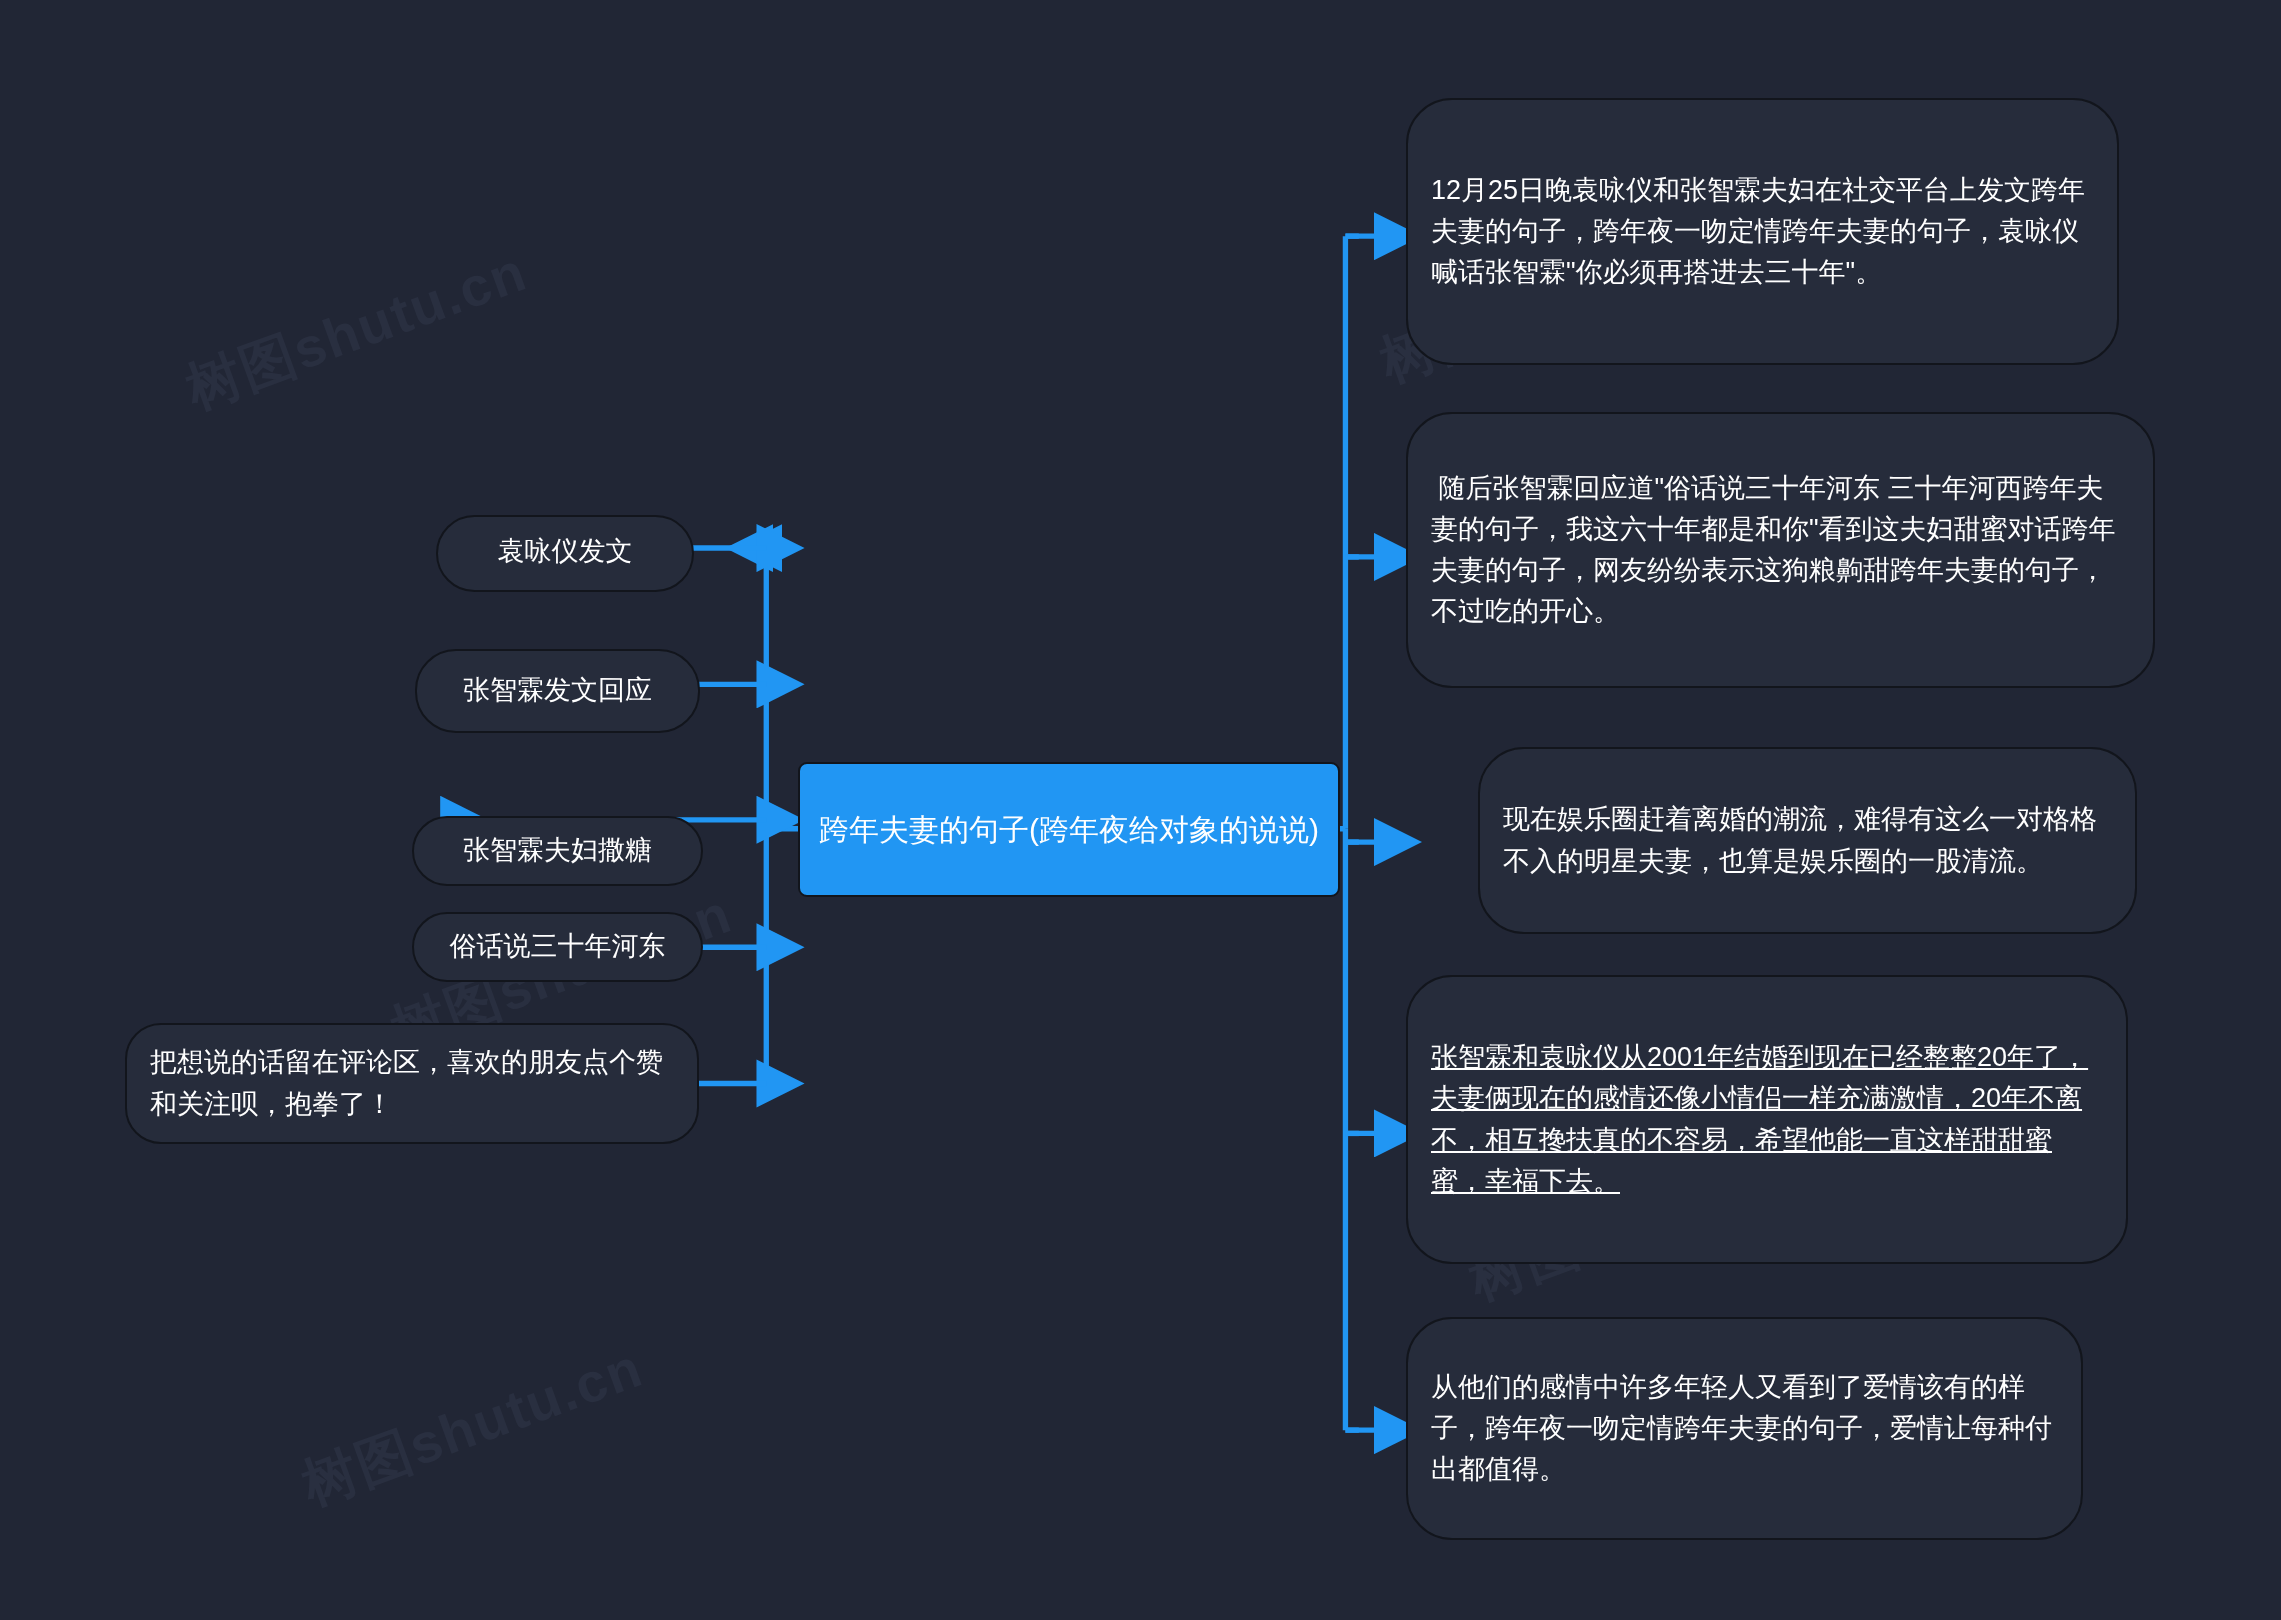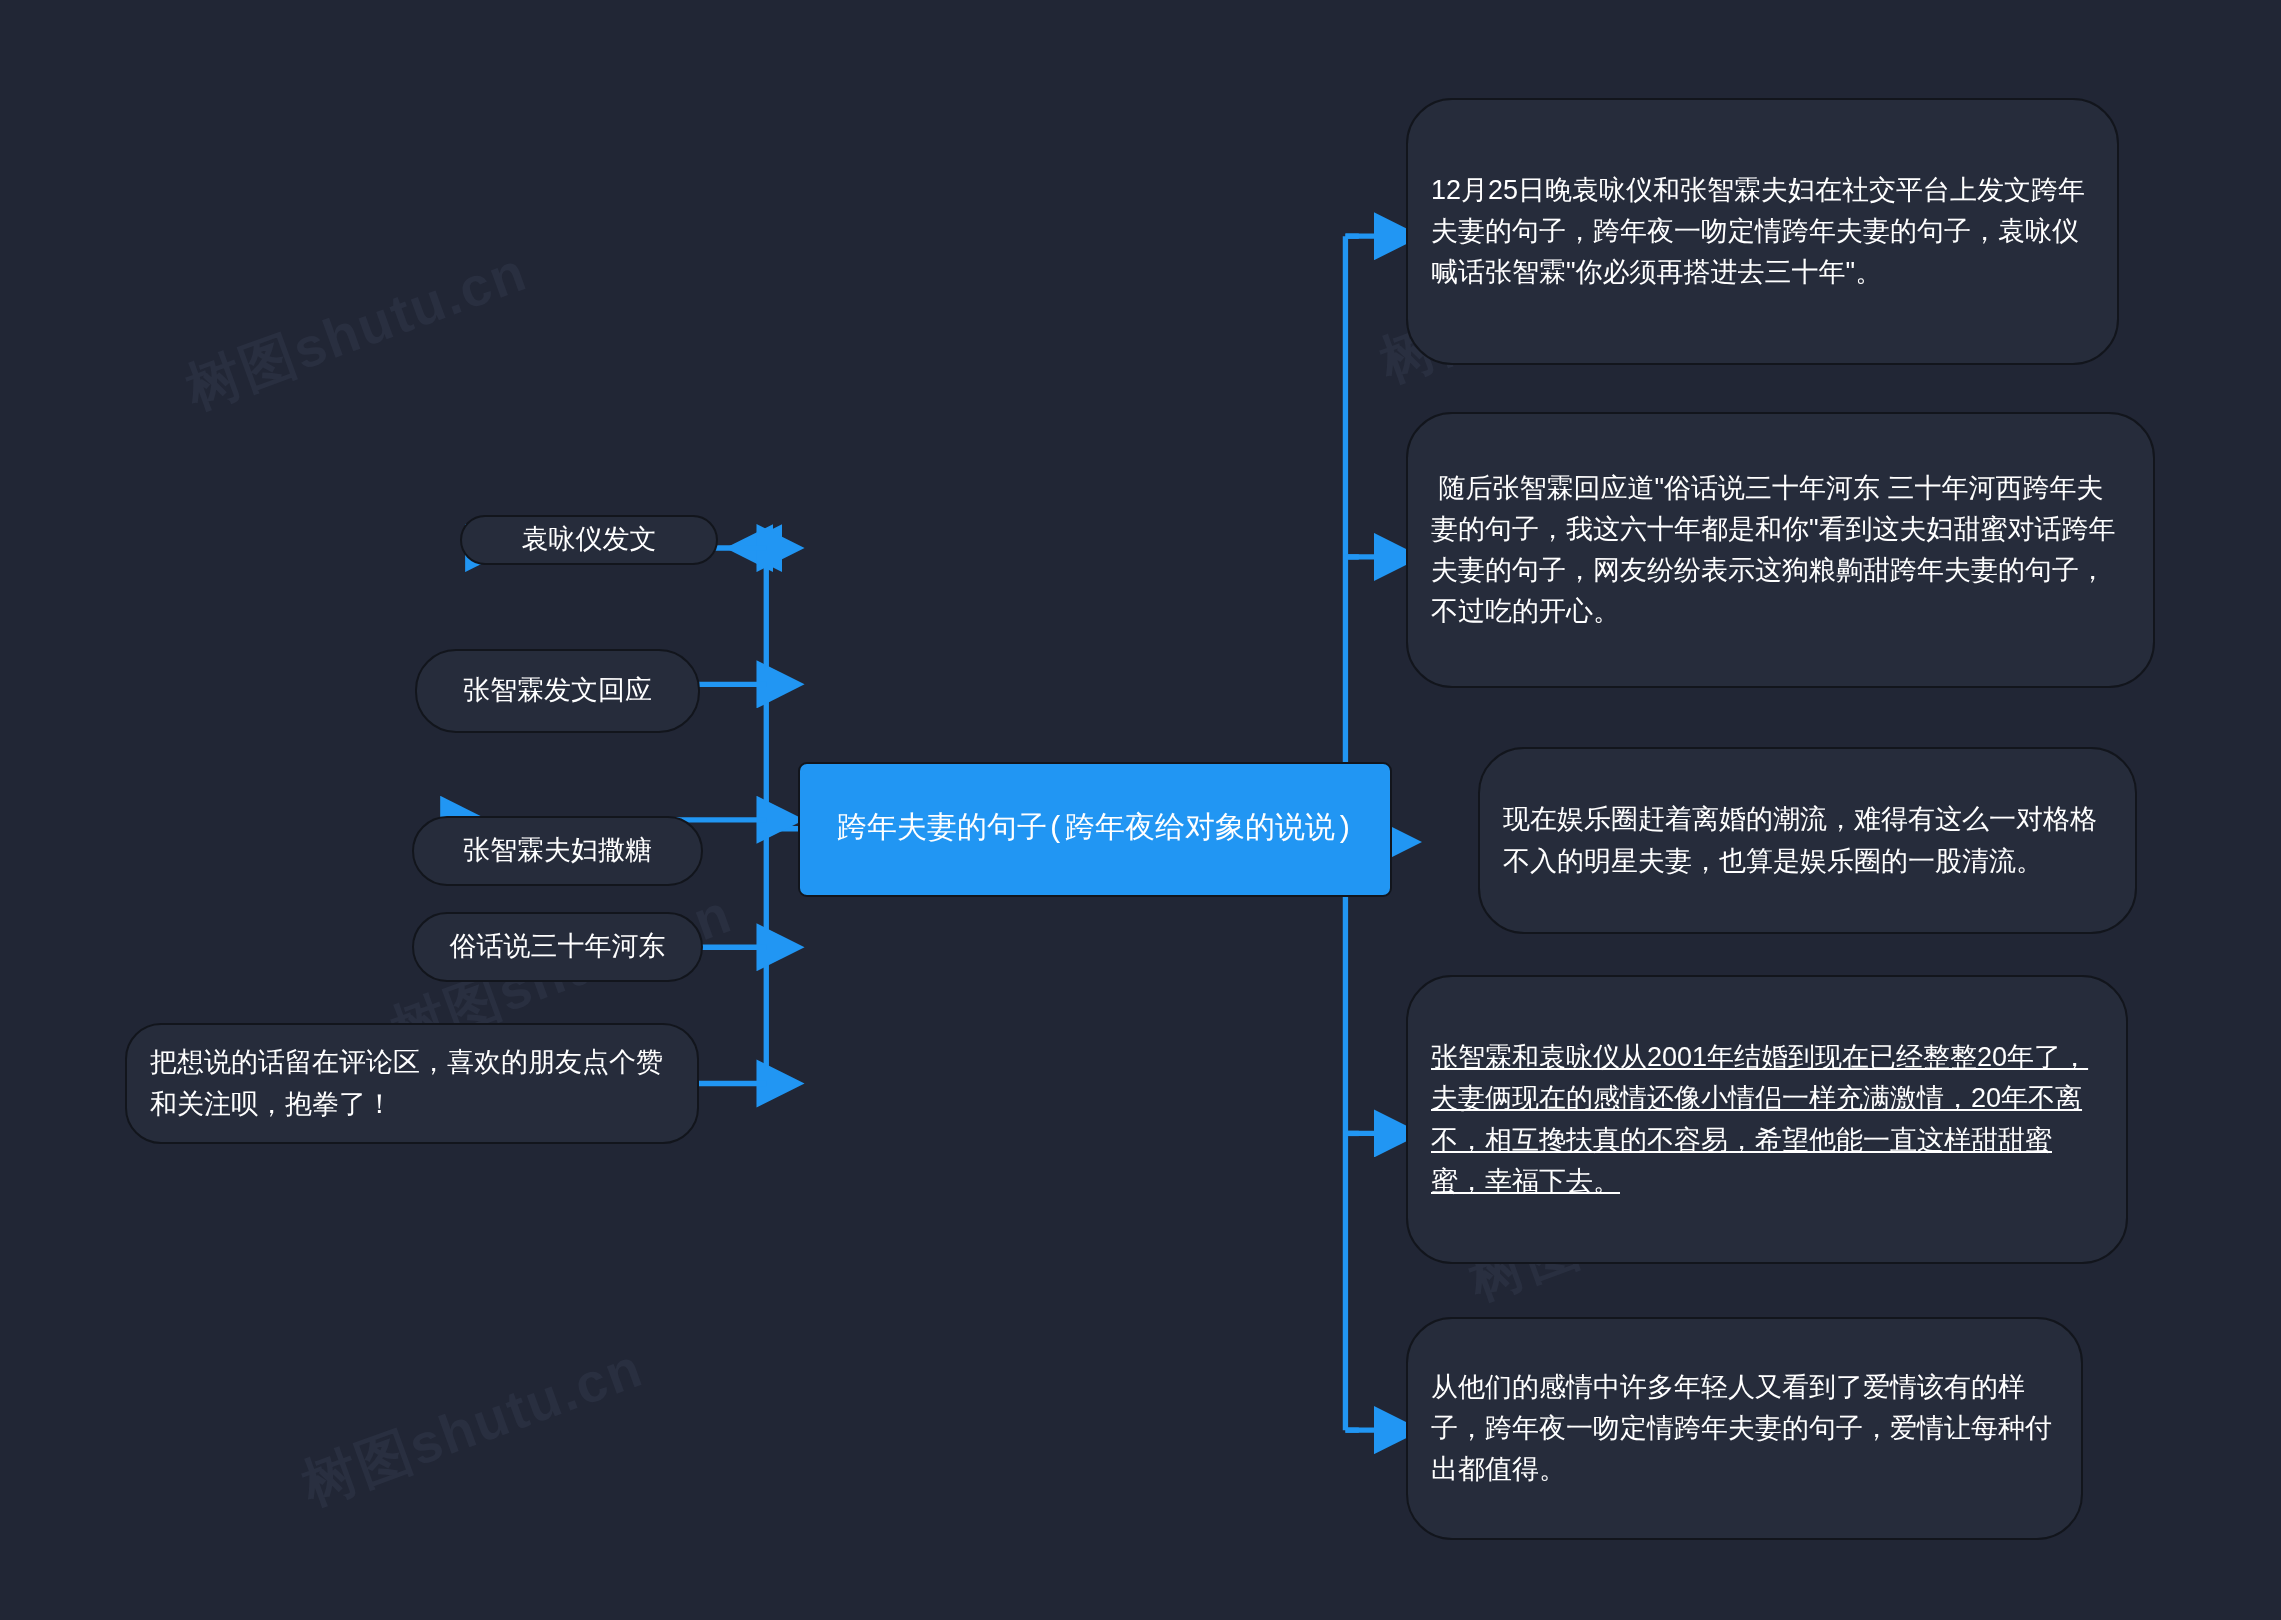--- a/index.html
+++ b/index.html
@@ -169,25 +169,25 @@
     </g>
     <g stroke="#2196f3" stroke-width="6" fill="none" marker-end="url(#arrR)">
       <path d="M1510,265  L 1548,265"></path>
       <path d="M1510,625  L 1548,625"></path>
       <path d="M1510,945  L 1548,945"></path>
       <path d="M1510,1272 L 1548,1272"></path>
       <path d="M1510,1605 L 1548,1605"></path>
     </g>
   </svg>
 
-  <div class="center-node" style="left:798px; top:762px; width:594px; height:135px;font-family:Liberation Mono, monospace;">
+  <div class="center-node" style="left:798px; top:762px; width:542px; height:135px;">
     <span class="node-text">跨年夫妻的句子(跨年夜给对象的说说)</span>
   </div>
 
-  <div class="node leaf-left" style="left:460px; top:515px; width:258px; height:50px;">
+  <div class="node leaf-left" style="left:436px; top:515px; width:258px; height:77px;font-family:Liberation Mono, monospace;">
     <span class="node-text">袁咏仪发文</span>
   </div>
 
   <div class="node leaf-left" style="left:415px; top:649px; width:285px; height:84px;">
     <span class="node-text">张智霖发文回应</span>
   </div>
 
   <div class="node leaf-left" style="left:412px; top:816px; width:291px; height:70px;font-family:Liberation Serif, serif;">
     <span class="node-text">张智霖夫妇撒糖</span>
   </div>

